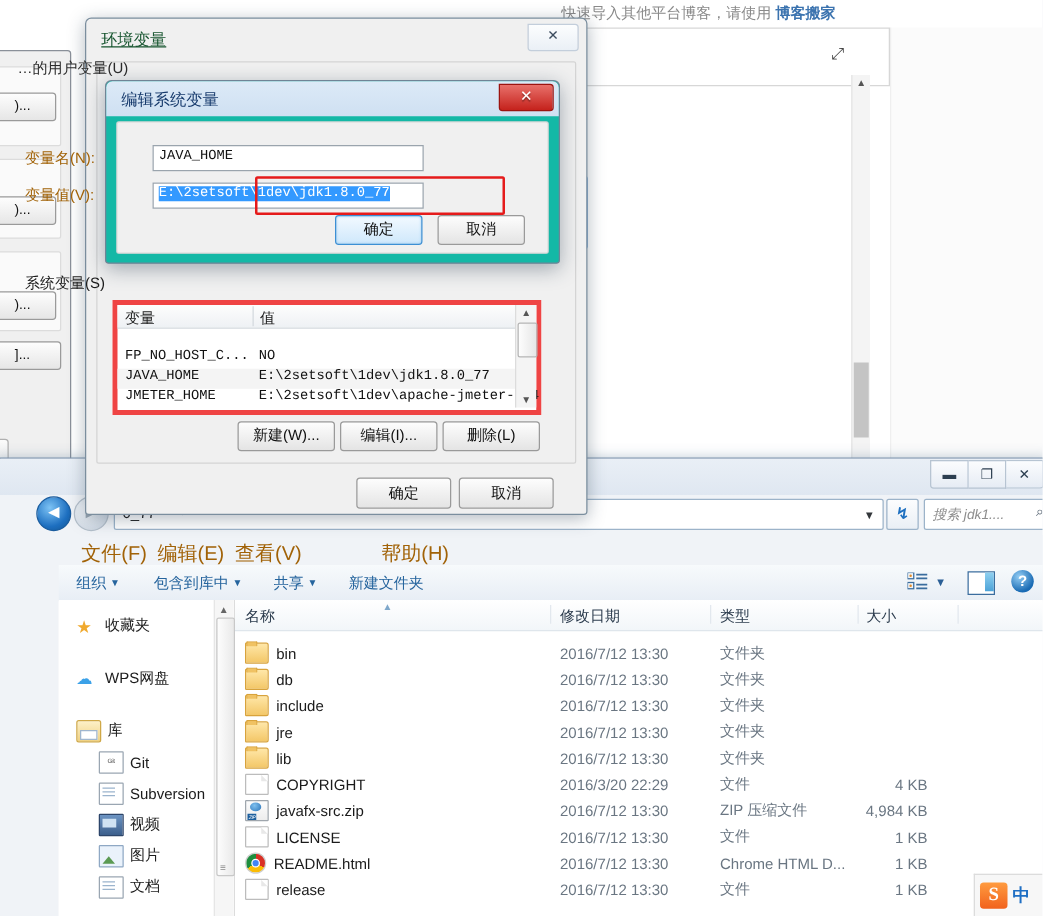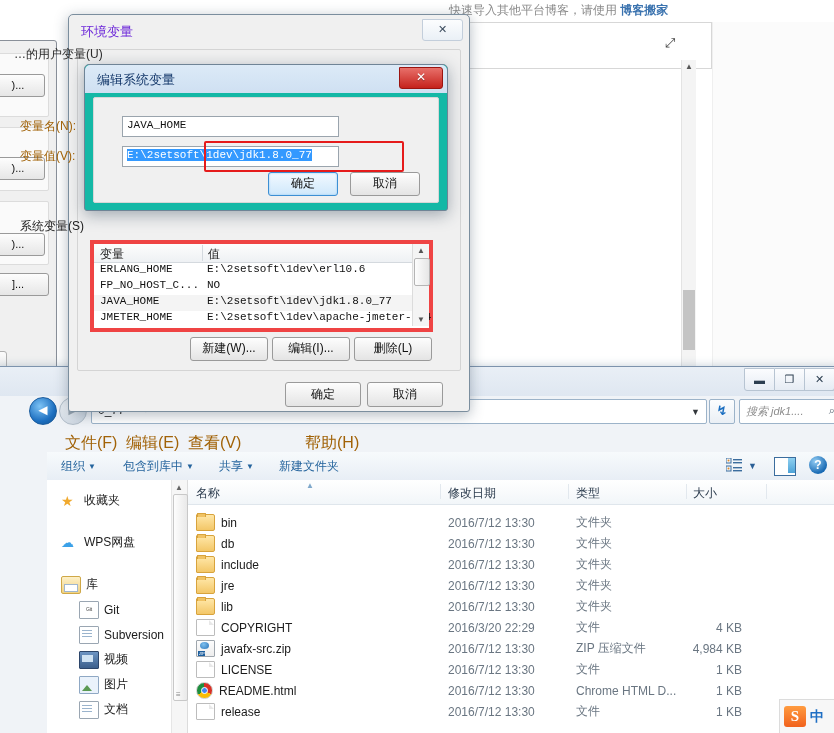--- a/index.html
+++ b/index.html
@@ -142,21 +142,21 @@
   .ic-video{background:linear-gradient(#6c94c3,#3c5f8c);border:1px solid #2c456a;border-radius:1px;}
   .ic-video:after{content:"";position:absolute;left:2px;top:3px;width:11px;height:7px;background:#cfe2f3;}
   .ic-pic{background:#eaf2fb;border:1px solid #8fa8c4;border-radius:1px;}
   .ic-pic:after{content:"";position:absolute;left:2px;bottom:2px;width:0;height:0;
     border-left:5px solid transparent;border-right:5px solid transparent;border-bottom:6px solid #5b9a53;}
 
   
   #env-dlg{position:absolute;left:68px;top:14px;width:400px;height:396px;
     background:#f0f0f0;border:1px solid #7b8e9e;border-radius:5px 5px 3px 3px;
     box-shadow:0 3px 14px rgba(40,60,80,.35);}
-  #env-title{position:absolute;left:12px;top:8px;font-size:13px;color:#6d28d9;}
+  #env-title{position:absolute;left:12px;top:8px;font-size:13px;color:#14532d;text-decoration:underline;}
   #env-close{position:absolute;right:6px;top:4px;width:39px;height:20px;
     background:linear-gradient(#fcfdfe,#eaf0f6);border:1px solid #c3cedb;border-radius:0 3px 3px 3px;
     text-align:center;line-height:19px;color:#3c4c5e;font-size:11px;}
   #env-body{position:absolute;left:8px;top:34px;width:382px;height:320px;background:#f0f0f0;
     border:1px solid #d4d4d4;border-radius:2px;}
   #user-grp-label{position:absolute;left:14px;top:46px;font-size:12px;color:#2b2b2b;white-space:nowrap;}
   #sys-grp-label{position:absolute;left:20px;top:218px;font-size:12px;color:#1b1b1b;white-space:nowrap;}
   #sys-list{position:absolute;left:90px;top:240px;width:335px;height:84px;background:#fff;
     border:4px solid #ef4444;}
   #sys-list-head{position:absolute;left:0;top:0;width:335px;height:18px;
@@ -459,24 +459,20 @@
 </div>
 <div id="user-grp-label">…的用户变量(U)</div>
 <div id="sys-grp-label">系统变量(S)</div>
 
 <div id="sys-list">
   <div id="sys-list-head">
     <span class="lh" style="left:6px;">变量</span>
     <span class="lh" style="left:114px;">值</span>
     <span class="lsep"></span>
   </div>
-  <div class="srow" style="top:19px;">
-    <span class="sname">ERLANG_HOME</span>
-    <span class="sval">E:\2setsoft\1dev\erl10.6</span>
-  </div>
   <div class="srow" style="top:35px;">
     <span class="sname">FP_NO_HOST_C...</span>
     <span class="sval">NO</span>
   </div>
   <div class="srow alt" style="top:51px;">
     <span class="sname">JAVA_HOME</span>
     <span class="sval">E:\2setsoft\1dev\jdk1.8.0_77</span>
   </div>
   <div class="srow" style="top:67px;">
     <span class="sname">JMETER_HOME</span>

